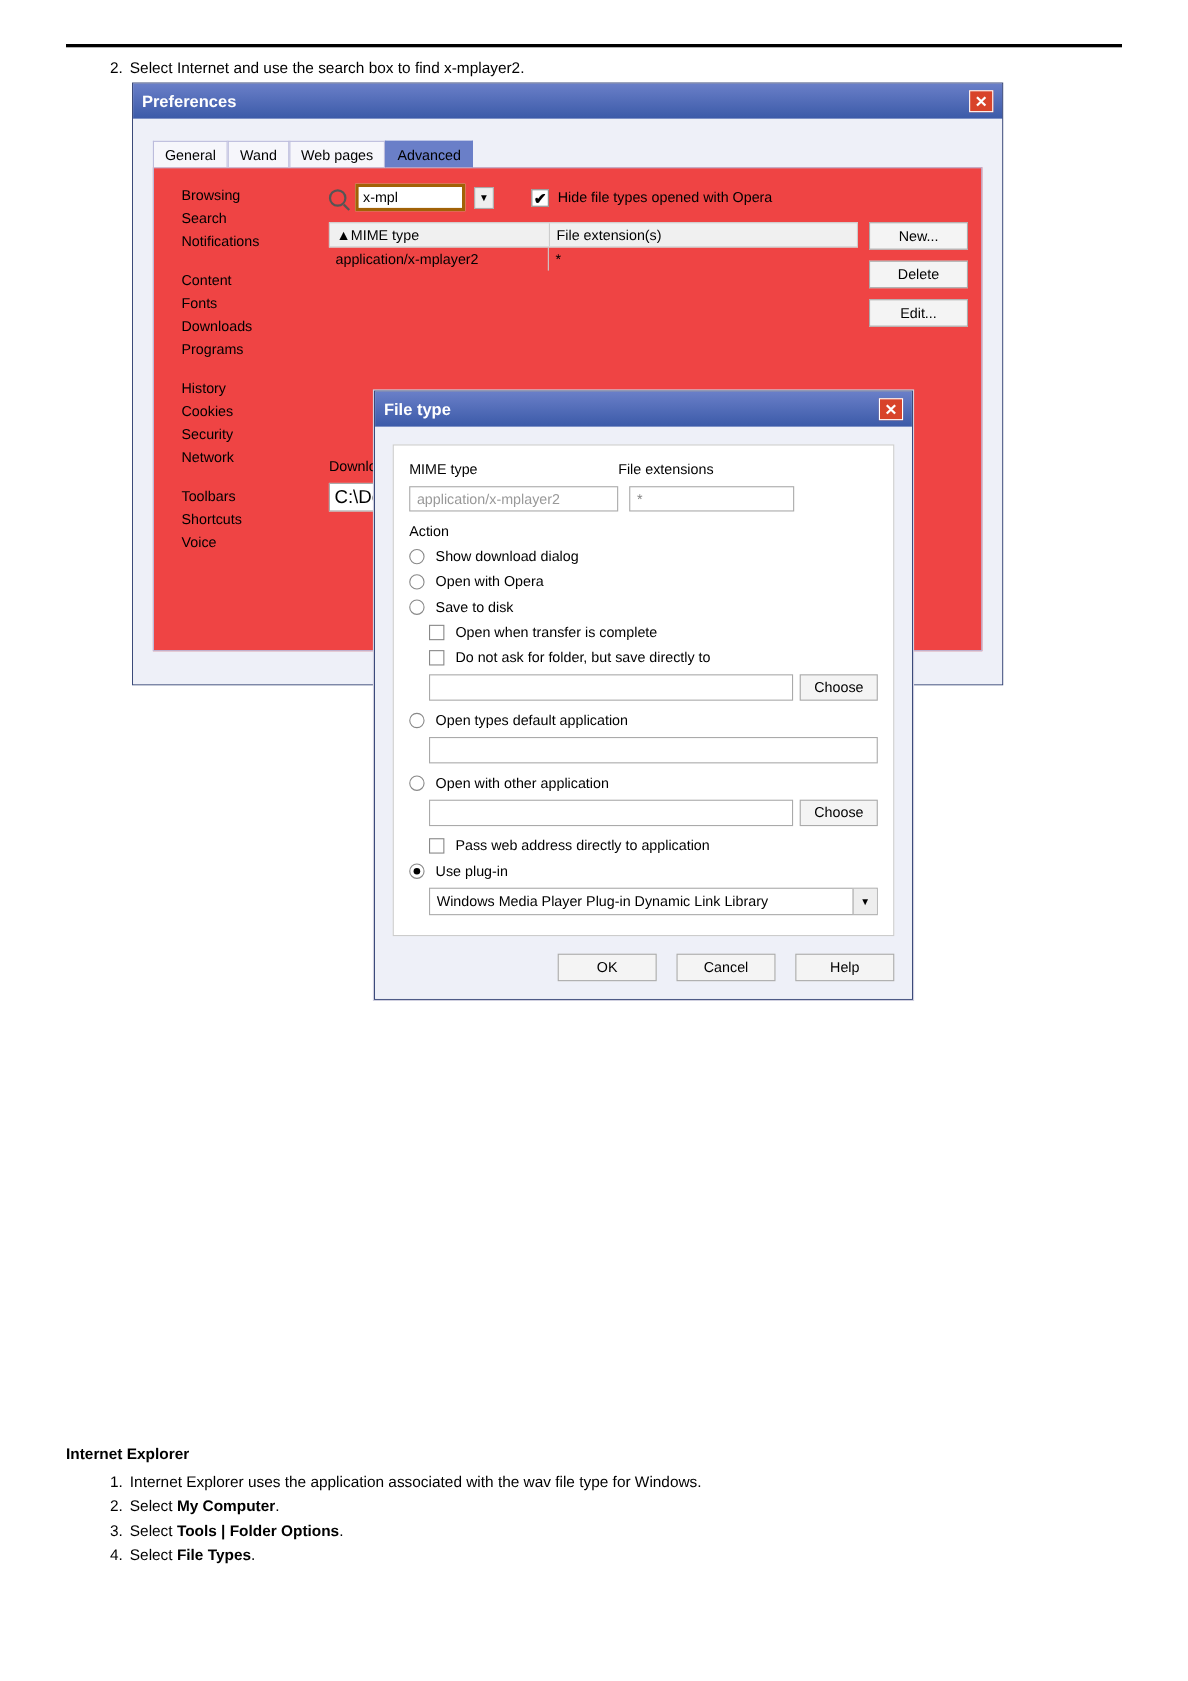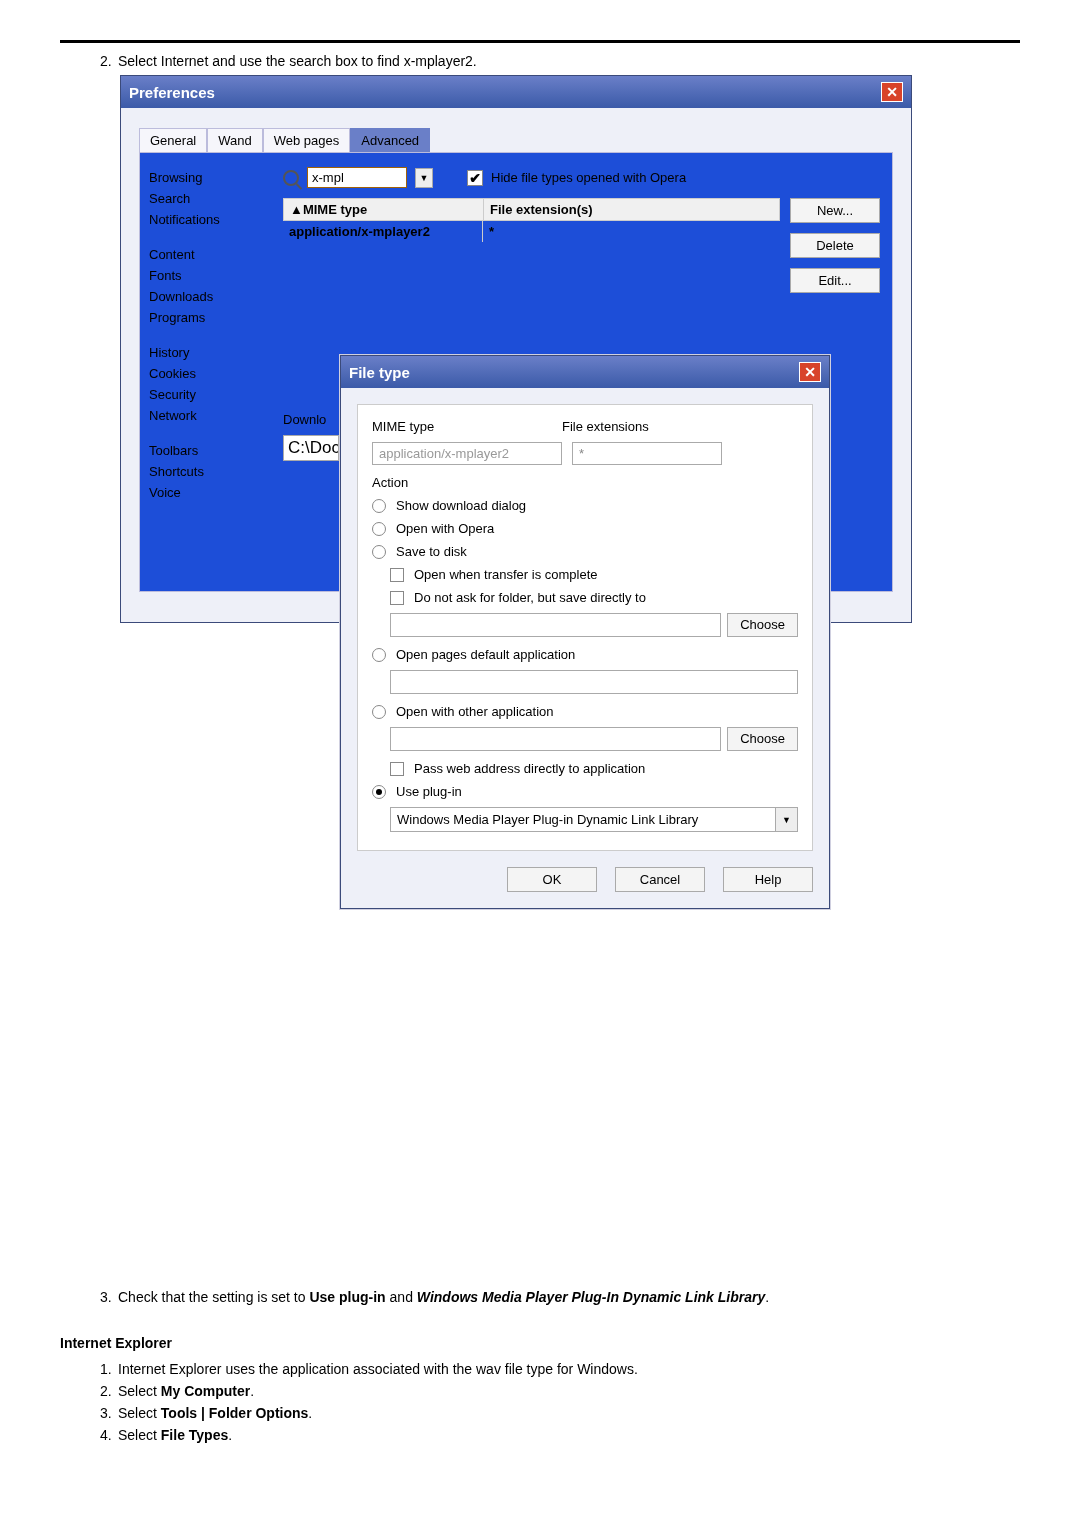--- a/index.html
+++ b/index.html
@@ -66,22 +66,22 @@
     cursor: pointer;
     font-family: Tahoma, sans-serif;
   }
   .tab.active {
     background: #6a7fc8;
     color: #000000;
     border-color: #6a7fc8;
   }
   .tab-pane {
     border: 1px solid #bcbcdc;
-    background: #1d4ed8;
-    padding: 14px 12px 20px 5px;
+    background: #ef4444;
+    padding: 14px 12px 20px 21px;
     display: flex;
     gap: 8px;
     height: 440px;
   }
   .sidebar {
     width: 130px;
     font-family: Tahoma, sans-serif;
     font-size: 13px;
   }
   .sidebar-item { padding: 3px 4px; cursor: pointer; }
@@ -94,21 +94,21 @@
     position: relative;
     display: inline-block;
   }
   .mag-icon::after {
     content: "";
     position: absolute;
     width: 2px; height: 7px; background: #555;
     bottom: -6px; right: -3px; transform: rotate(-45deg);
   }
   .search-input {
-    border: 1px solid #a16207;
+    border: 3px solid #a16207;
     padding: 2px 4px;
     width: 100px;
     font-size: 13px;
     font-family: Tahoma, sans-serif;
   }
   .dropdown-arrow {
     width: 18px; height: 20px;
     border: 1px solid #aaa;
     background: #eee;
     display: flex; align-items: center; justify-content: center;
@@ -122,21 +122,21 @@
     background: #fff;
   }
   .chk-label { font-family: Tahoma, sans-serif; font-size: 13px; }
   .mime-table-head {
     display: flex;
     background: #f0f0f0;
     border: 1px solid #ccc;
     font-family: Tahoma, sans-serif;
     font-size: 13px;
   }
-  .mime-col { padding: 3px 6px; font-weight: bold; }
+  .mime-col { padding: 3px 6px; }
   .mime-col1 { width: 200px; border-right: 1px solid #ccc; }
   .mime-col2 { flex: 1; }
   .mime-row {
     display: flex;
     font-family: Tahoma, sans-serif;
     font-size: 13px;
   }
   .mime-row .mime-col { padding: 3px 6px; }
   .side-buttons {
     width: 90px;
@@ -347,21 +347,21 @@
             <span class="chkbox"></span>
             <span>Do not ask for folder, but save directly to</span>
           </div>
         <div class="choose-row">
           <div class="choose-input"></div>
           <div class="choose-btn">Choose</div>
         </div>
 
         <div class="ft-row">
             <span class="radio"></span>
-            <span>Open pages default application</span>
+            <span>Open types default application</span>
           </div>
         <div class="choose-row">
           <div class="choose-input"></div>
         </div>
 
         <div class="ft-row">
             <span class="radio"></span>
             <span>Open with other application</span>
           </div>
         <div class="choose-row">
@@ -387,23 +387,20 @@
       <div class="ft-buttons">
         <div class="ft-btn">OK</div>
         <div class="ft-btn">Cancel</div>
         <div class="ft-btn">Help</div>
       </div>
     </div>
   </div>
 
   <div style="height:640px"></div>
 
-  <div class="instr">
-    <span class="instr-num">3.</span><span>Check that the setting is set to </span><span class="bold">Use plug-in</span><span> and </span><span class="italic">Windows Media Player Plug-In Dynamic Link Library</span><span>.</span>
-  </div>
 
   <div class="section-head">Internet Explorer</div>
 
   <div class="instr"><span class="instr-num">1.</span><span>Internet Explorer uses the application associated with the wav file type for Windows.</span></div>
   <div class="instr"><span class="instr-num">2.</span><span>Select </span><span class="bold">My Computer</span>.</div>
   <div class="instr"><span class="instr-num">3.</span><span>Select </span><span class="bold">Tools | Folder Options</span>.</div>
   <div class="instr"><span class="instr-num">4.</span><span>Select </span><span class="bold">File Types</span>.</div>
 
 </div>
 

